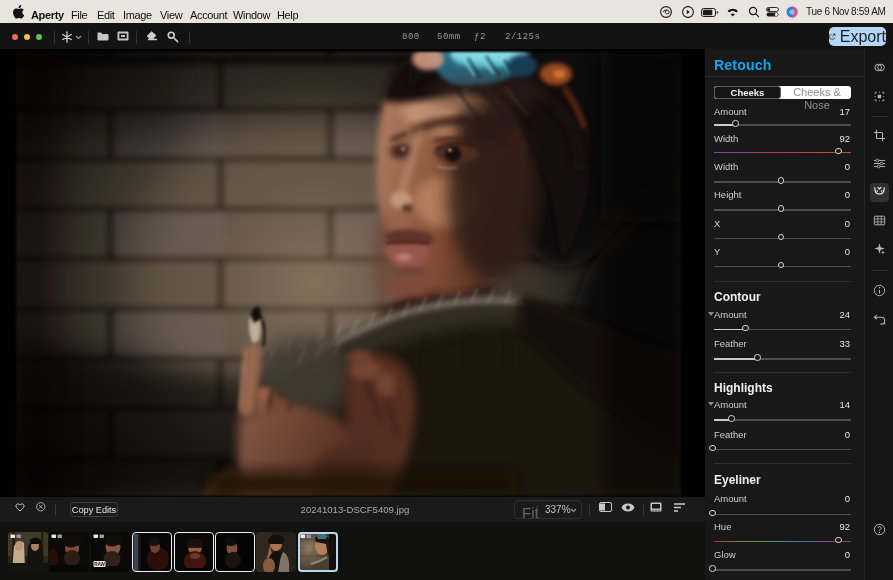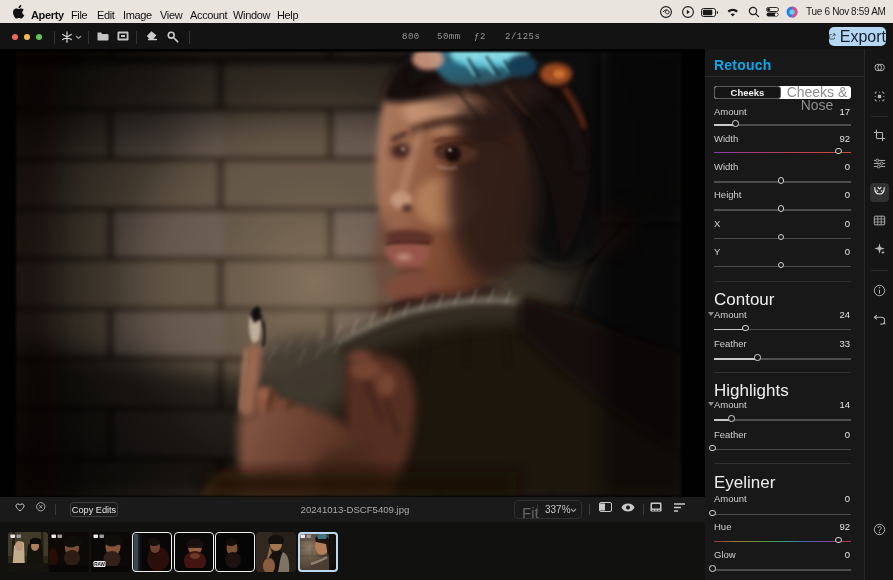--- a/index.html
+++ b/index.html
@@ -19,27 +19,27 @@
 
 #canvas { position:absolute; left:0; top:49px; width:705px; height:448px; background:#010101; }
 #photo { position:absolute; left:16px; top:3px; width:665px; height:444px; filter:blur(0.8px); }
 
 #panel { position:absolute; left:705px; top:49px; width:159px; height:531px; background:#181818; }
 #panel h1 { position:absolute; left:9px; top:51px; font-size:14px; font-weight:bold; color:#0ea5e9; letter-spacing:0.2px; }
 .psep { position:absolute; left:0; width:159px; height:1px; background:#2a2a2a; }
 .csep { position:absolute; left:9px; width:137px; height:1px; background:#2e2e2e; }
 #tabs { position:absolute; left:9px; top:37px; width:137px; height:13px; background:#ffffff; border-radius:3px; }
 #tab1 { position:absolute; left:0; top:0; width:67px; height:13px; background:#151515; border:1px solid #5c5c5c; border-radius:3px; color:#f5f5f5; font-size:9.5px; font-weight:bold; text-align:center; line-height:11px; }
-#tab2 { position:absolute; left:69px; top:0; width:68px; height:13px; color:#8e8e8e; font-size:14px; text-align:center; line-height:13px; }
+#tab2 { position:absolute; left:69px; top:0; width:68px; height:13px; color:#8e8e8e; font-size:11px; text-align:center; line-height:13px; }
 .slabel { position:absolute; left:9px; font-size:9.5px; color:#cfcfcf; }
 .svalue { position:absolute; right:14px; font-size:9.5px; color:#e3e3e3; }
 .strack { position:absolute; left:9px; width:137px; height:1.5px; background:#4d4d4d; }
 .sfill { position:absolute; left:0; top:0; height:1.5px; background:#c9c9c9; }
 .sthumb { position:absolute; top:-4px; width:6.5px; height:6.5px; border:1.6px solid #d2d2d2; border-radius:50%; background:#1a1a1a; }
-.shead { position:absolute; left:9px; font-size:17px; font-weight:normal; color:#efefef; }
+.shead { position:absolute; left:9px; font-size:12px; font-weight:bold; color:#efefef; }
 .tri { position:absolute; left:2.5px; width:0; height:0; border-left:3px solid transparent; border-right:3px solid transparent; border-top:4px solid #8a8a8a; }
 
 #strip { position:absolute; left:864px; top:49px; width:29px; height:531px; background:#151515; border-left:1px solid #262626; }
 .sico { position:absolute; left:8px; width:13px; height:13px; }
 
 #bottombar { position:absolute; left:0; top:497px; width:705px; height:25px; background:#1a1a1a; }
 #copyedits { position:absolute; left:70px; top:5px; width:48px; height:14.5px; border:1px solid #3d3d3d; border-radius:3.5px; color:#e2e2e2; font-size:9.2px; text-align:center; line-height:14px; }
 #fname { position:absolute; left:255px; top:6.5px; width:200px; text-align:center; font-size:9.6px; color:#a9a9a9; }
 #zoomctl { position:absolute; left:514px; top:3px; width:68px; height:19px; border:1px solid #303030; border-radius:4px; }
 .bsep { position:absolute; top:505px; width:1px; height:10px; background:#383838; }

